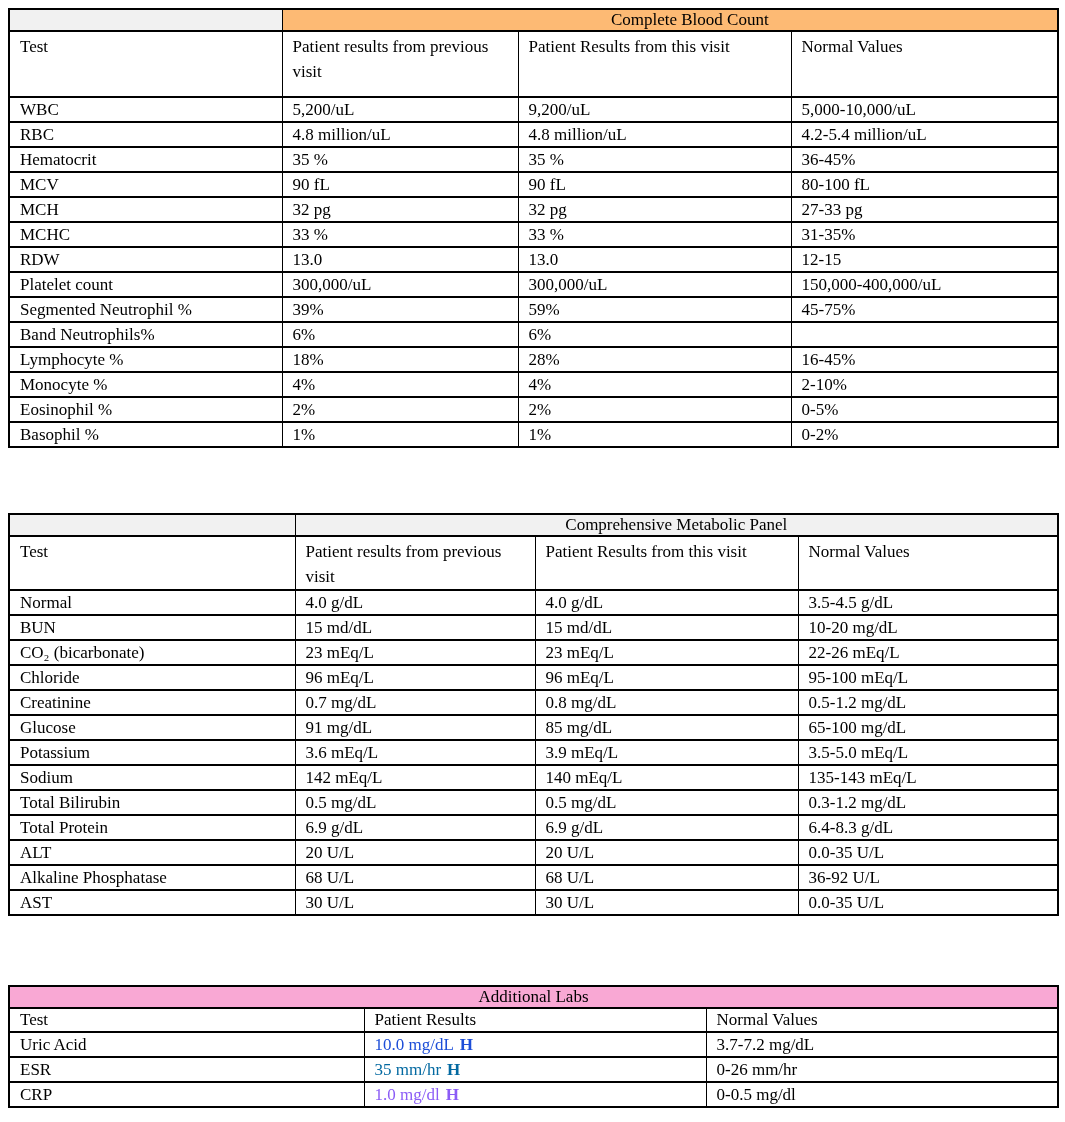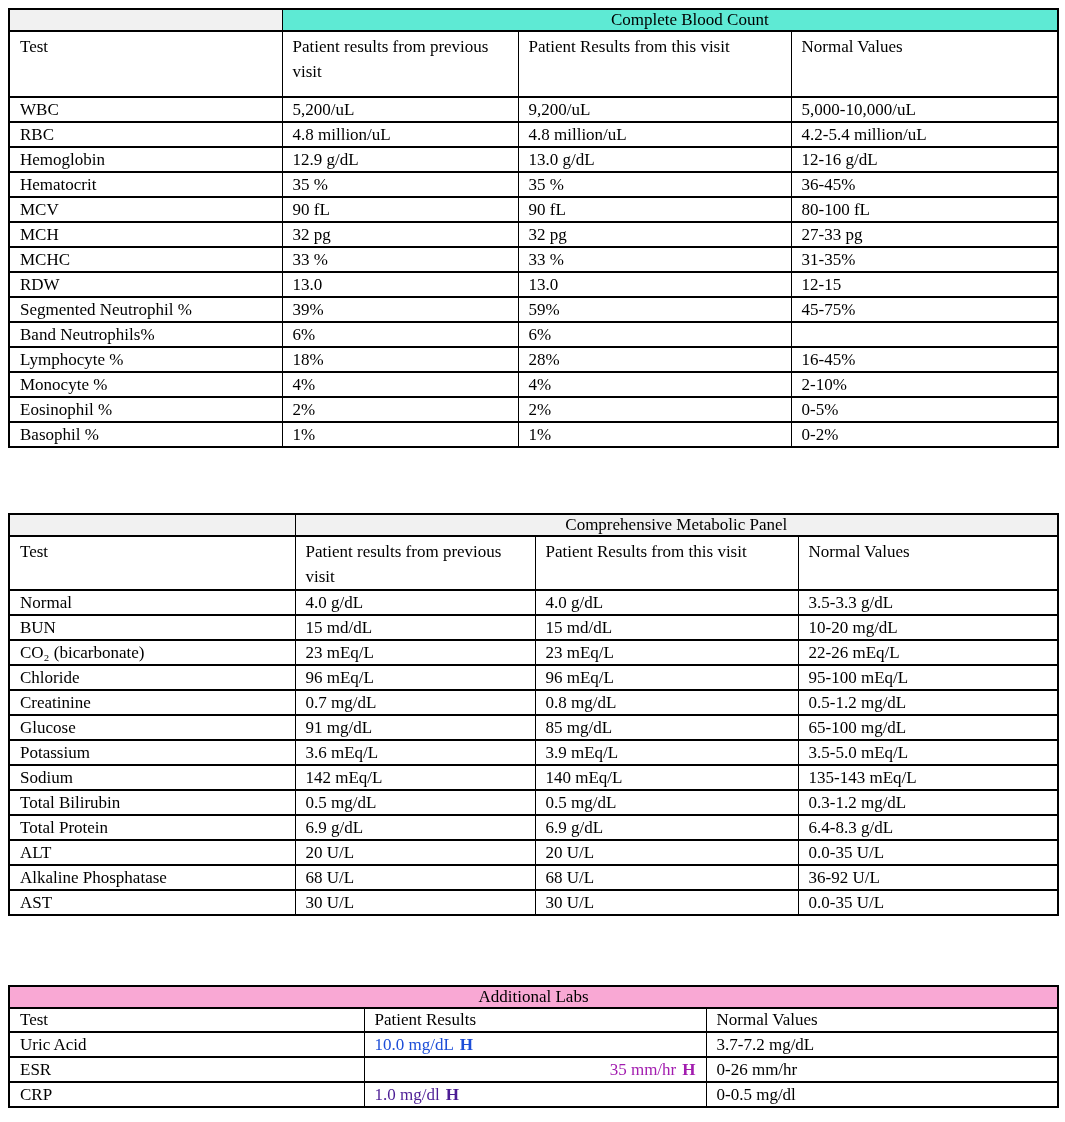--- a/index.html
+++ b/index.html
@@ -37,21 +37,21 @@
   <table class="lab" id="table-cbc">
     <colgroup>
         <col style="width:273px">
         <col style="width:236px">
         <col style="width:273px">
         <col style="width:267px">
       </colgroup>
     <thead>
       <tr class="title-row">
         <th style="background: rgb(241, 241, 241);"></th>
-        <th colspan="3" style="background: #5eead4; padding-left: 44px;">Complete Blood Count</th>
+        <th colspan="3" style="background: #fdba74; padding-left: 44px;">Complete Blood Count</th>
       </tr>
       <tr class="head-row">
         <th>Test</th>
         <th>Patient results from previous visit</th>
         <th>Patient Results from this visit</th>
         <th>Normal Values</th>
       </tr>
     </thead>
     <tbody>
         <tr>
@@ -60,26 +60,20 @@
       <td>9,200/uL</td>
       <td>5,000-10,000/uL</td>
     </tr>
         <tr>
       <td>RBC</td>
       <td>4.8 million/uL</td>
       <td>4.8 million/uL</td>
       <td>4.2-5.4 million/uL</td>
     </tr>
         <tr>
-      <td>Hemoglobin</td>
-      <td>12.9 g/dL</td>
-      <td>13.0 g/dL</td>
-      <td>12-16 g/dL</td>
-    </tr>
-        <tr>
       <td>Hematocrit</td>
       <td>35 %</td>
       <td>35 %</td>
       <td>36-45%</td>
     </tr>
         <tr>
       <td>MCV</td>
       <td>90 fL</td>
       <td>90 fL</td>
       <td>80-100 fL</td>
@@ -94,20 +88,26 @@
       <td>MCHC</td>
       <td>33 %</td>
       <td>33 %</td>
       <td>31-35%</td>
     </tr>
         <tr>
       <td>RDW</td>
       <td>13.0</td>
       <td>13.0</td>
       <td>12-15</td>
+    </tr>
+        <tr>
+      <td>Platelet count</td>
+      <td>300,000/uL</td>
+      <td>300,000/uL</td>
+      <td>150,000-400,000/uL</td>
     </tr>
         <tr>
       <td>Segmented Neutrophil %</td>
       <td>39%</td>
       <td>59%</td>
       <td>45-75%</td>
     </tr>
         <tr>
       <td>Band Neutrophils%</td>
       <td>6%</td>
@@ -158,21 +158,21 @@
         <th>Patient results from previous visit</th>
         <th>Patient Results from this visit</th>
         <th>Normal Values</th>
       </tr>
     </thead>
     <tbody>
         <tr>
       <td>Normal</td>
       <td>4.0 g/dL</td>
       <td>4.0 g/dL</td>
-      <td>3.5-3.3 g/dL</td>
+      <td>3.5-4.5 g/dL</td>
     </tr>
         <tr>
       <td>BUN</td>
       <td>15 md/dL</td>
       <td>15 md/dL</td>
       <td>10-20 mg/dL</td>
     </tr>
         <tr>
       <td>CO₂ (bicarbonate)</td>
       <td>23 mEq/L</td>
@@ -261,28 +261,28 @@
     <tbody>
         <tr>
       <td>Uric Acid</td>
       <td class="abnormal" style="color: #1d4ed8;">
         <span>10.0 mg/dL</span><span class="flag">H</span>
       </td>
       <td>3.7-7.2 mg/dL</td>
     </tr>
         <tr>
       <td>ESR</td>
-      <td class="abnormal" style="color: #a21caf; text-align: right;">
+      <td class="abnormal" style="color: #0369a1;">
         <span>35 mm/hr</span><span class="flag">H</span>
       </td>
       <td>0-26 mm/hr</td>
     </tr>
         <tr>
       <td>CRP</td>
-      <td class="abnormal" style="color: #4c1d95;">
+      <td class="abnormal" style="color: #8b5cf6;">
         <span>1.0 mg/dl</span><span class="flag">H</span>
       </td>
       <td>0-0.5 mg/dl</td>
     </tr>
       </tbody>
   </table>
 
 </div>
 
 </body></html>

